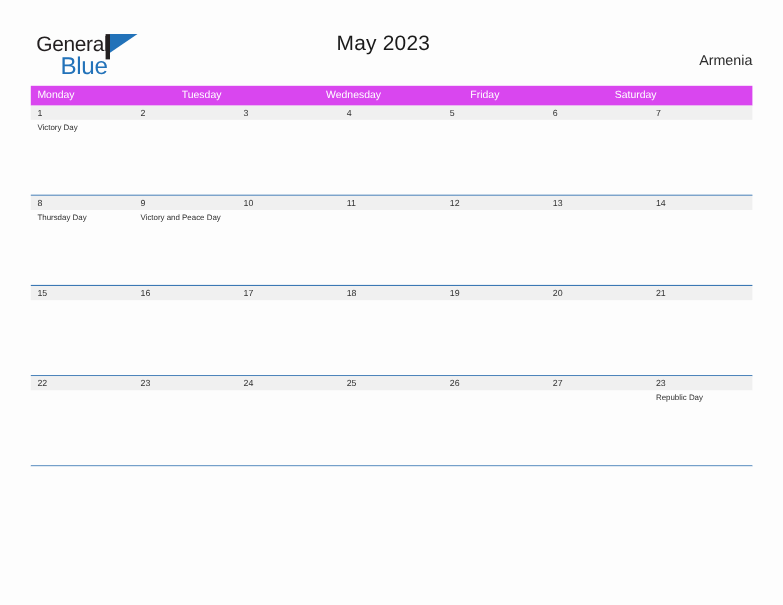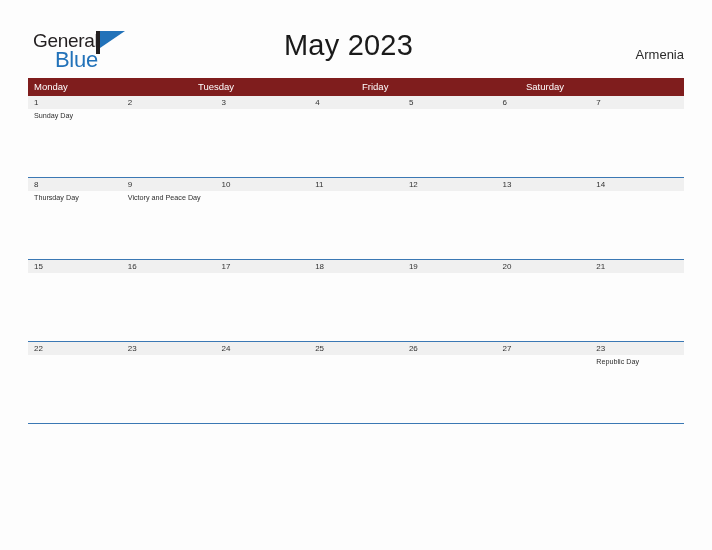--- a/index.html
+++ b/index.html
@@ -77,21 +77,21 @@
     border-left: 25px solid #2272b9;
     border-bottom: 17px solid transparent;
   }
 
   .title {
     position: absolute;
     left: 0;
     top: 29px;
     width: 697px;
     text-align: center;
-    font-size: 29px;
+    font-size: 19px;
     color: #1a1a1a;
     font-family: "Liberation Sans", sans-serif;
     letter-spacing: 0.2px;
   }
   .country {
     position: absolute;
     right: 28px;
     top: 47px;
     font-size: 13px;
     color: #2b2b2b;
@@ -102,21 +102,21 @@
   .calendar {
     position: absolute;
     left: 28px;
     top: 78px;
     width: 656px;
   }
   .weekdays {
     display: flex;
     width: 656px;
     height: 18px;
-    background: #7f1d1d;
+    background: #d946ef;
   }
   .weekday {
     flex: 1 1 0;
     color: #ffffff;
     font-size: 9.5px;
     line-height: 18px;
     padding-left: 6px;
     box-sizing: border-box;
     font-family: "Liberation Sans", sans-serif;
   }
@@ -184,37 +184,38 @@
 
     <div class="title">May 2023</div>
     <div class="country">Armenia</div>
   </div>
 
   <div class="calendar">
 
     <div class="weekdays">
       <div class="weekday">Monday</div>
       <div class="weekday">Tuesday</div>
+      <div class="weekday">Wednesday</div>
       <div class="weekday">Friday</div>
       <div class="weekday">Saturday</div>
     </div>
 
     <div class="week first">
       <div class="week-dates">
         <div class="date-cell">1</div>
         <div class="date-cell">2</div>
         <div class="date-cell">3</div>
         <div class="date-cell">4</div>
         <div class="date-cell">5</div>
         <div class="date-cell">6</div>
         <div class="date-cell">7</div>
       </div>
       <div class="week-events">
         <div class="event-cell">
-            <div class="event-text">Sunday Day</div>
+            <div class="event-text">Victory Day</div>
           </div>
         <div class="event-cell">
             <div class="event-text"></div>
           </div>
         <div class="event-cell">
             <div class="event-text"></div>
           </div>
         <div class="event-cell">
             <div class="event-text"></div>
           </div>

